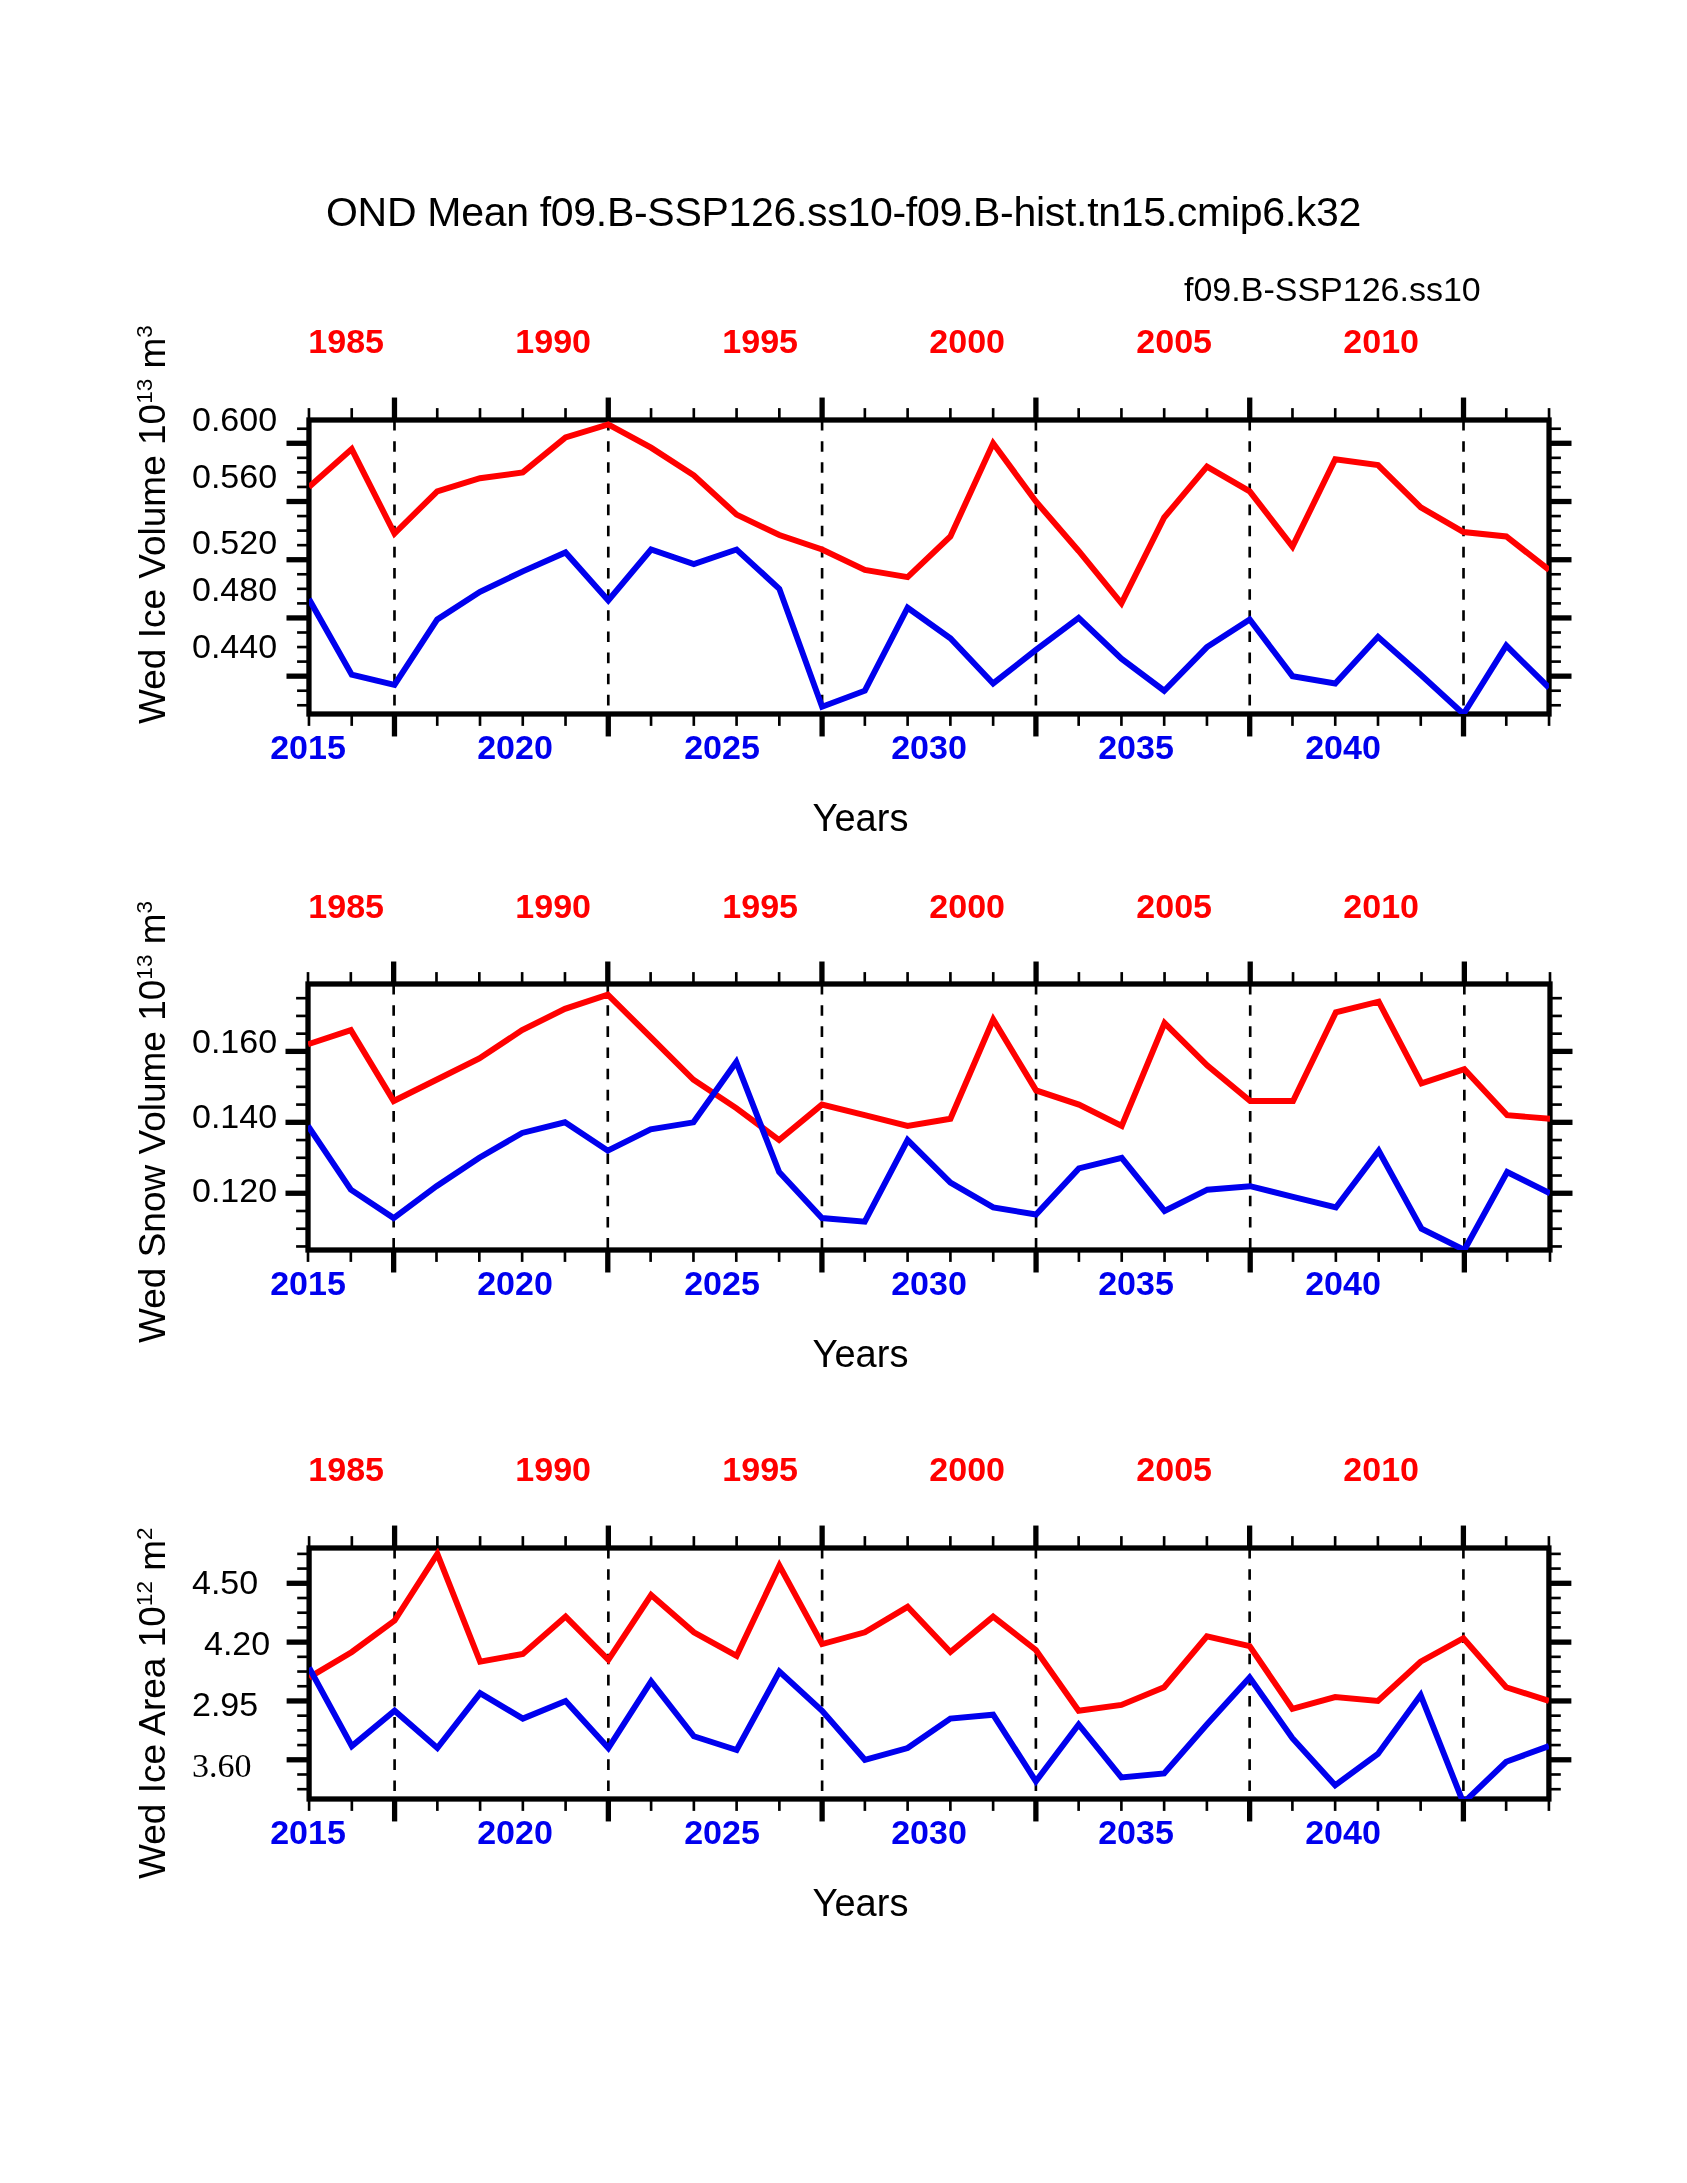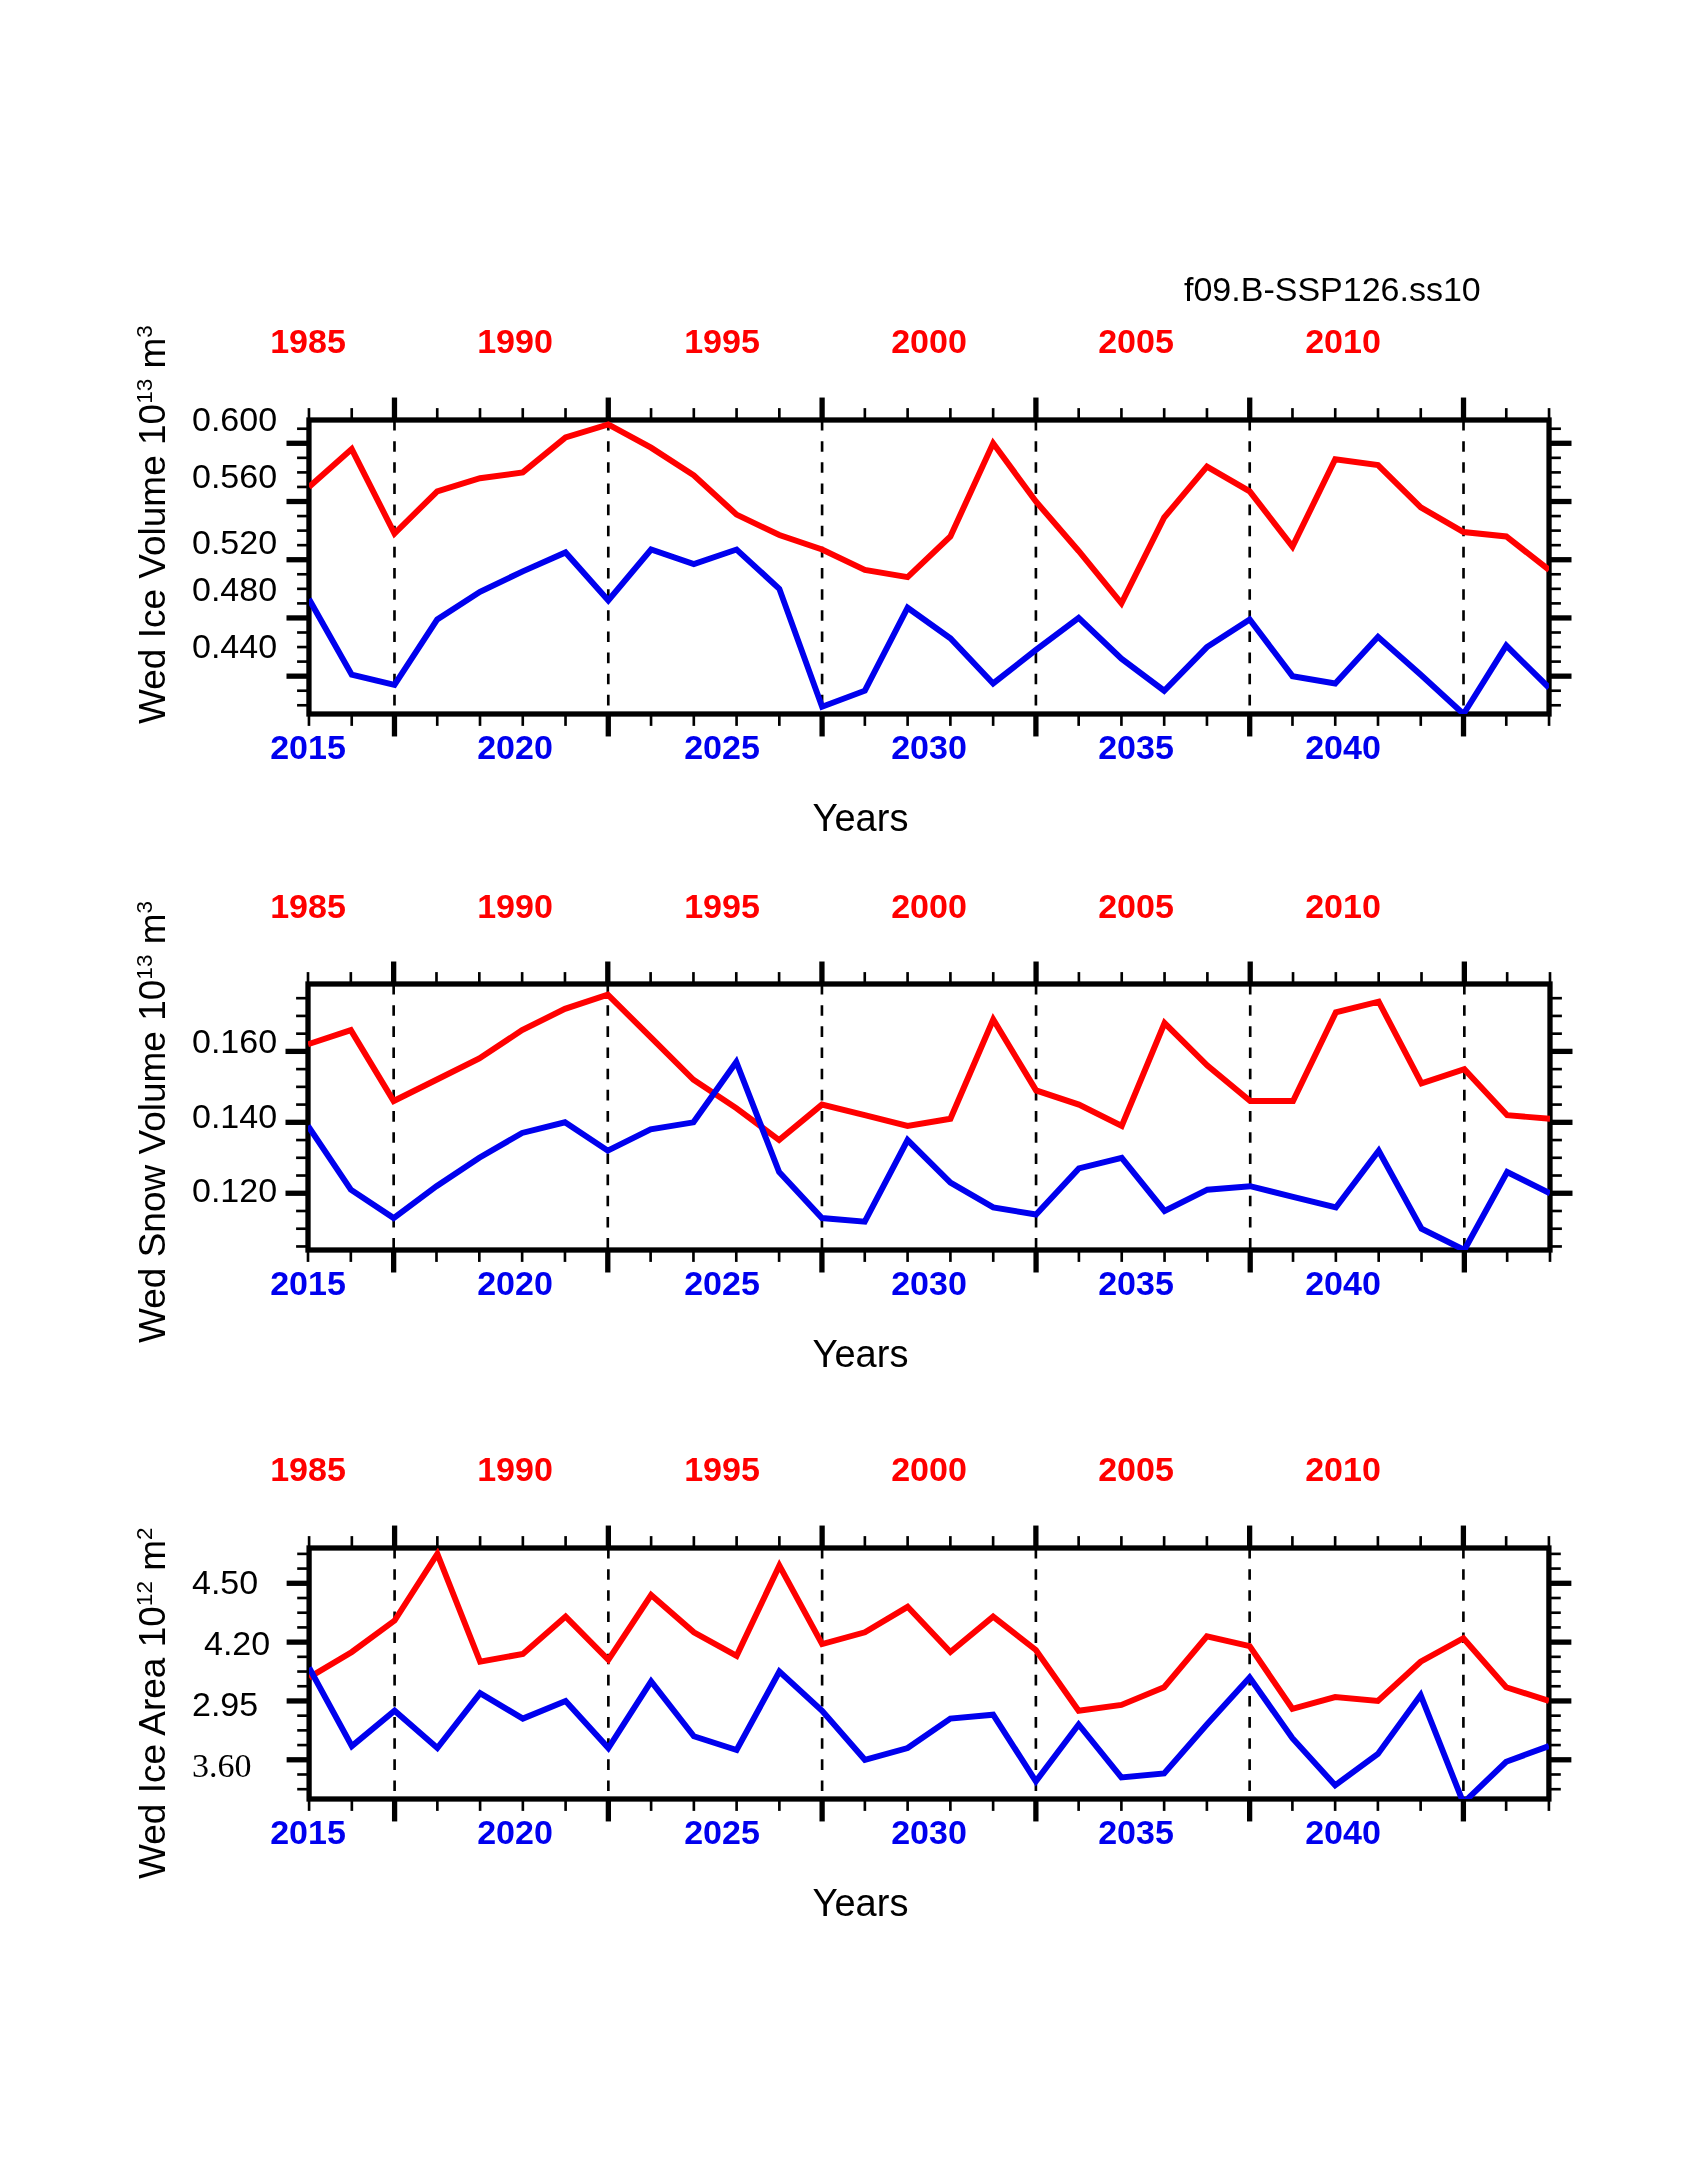--- a/index.html
+++ b/index.html
@@ -74,37 +74,38 @@
     position: absolute;
     font-size: 34px;
     text-align: left;
     white-space: nowrap;
   }
   .xtick-top {
     position: absolute;
     color: #ff0000;
     font-size: 34px;
     font-weight: bold;
-    text-align: center;
+    text-align: right;
     white-space: nowrap;
   }
   .xtick-bot {
     position: absolute;
     color: #0000ee;
     font-size: 34px;
     font-weight: bold;
     text-align: center;
     white-space: nowrap;
   }
 </style>
 </head>
 <body>
 
 <div class="figure">
 
+  <div class="fig-title">OND Mean f09.B-SSP126.ss10-f09.B-hist.tn15.cmip6.k32</div>
 
   <div class="legend-ssp" style="left:1184px; top:270px;">f09.B-SSP126.ss10</div>
 
   <div class="panel">
 
     <div class="ylabel" style="left:132px; top:724px;">
       <span>Wed Ice Volume 10</span><sup>13</sup><span> m</span><sup>3</sup>
     </div>
 
     <div class="ytick-label" style="left:192px; top:400px; width:99px;">0.600</div>

